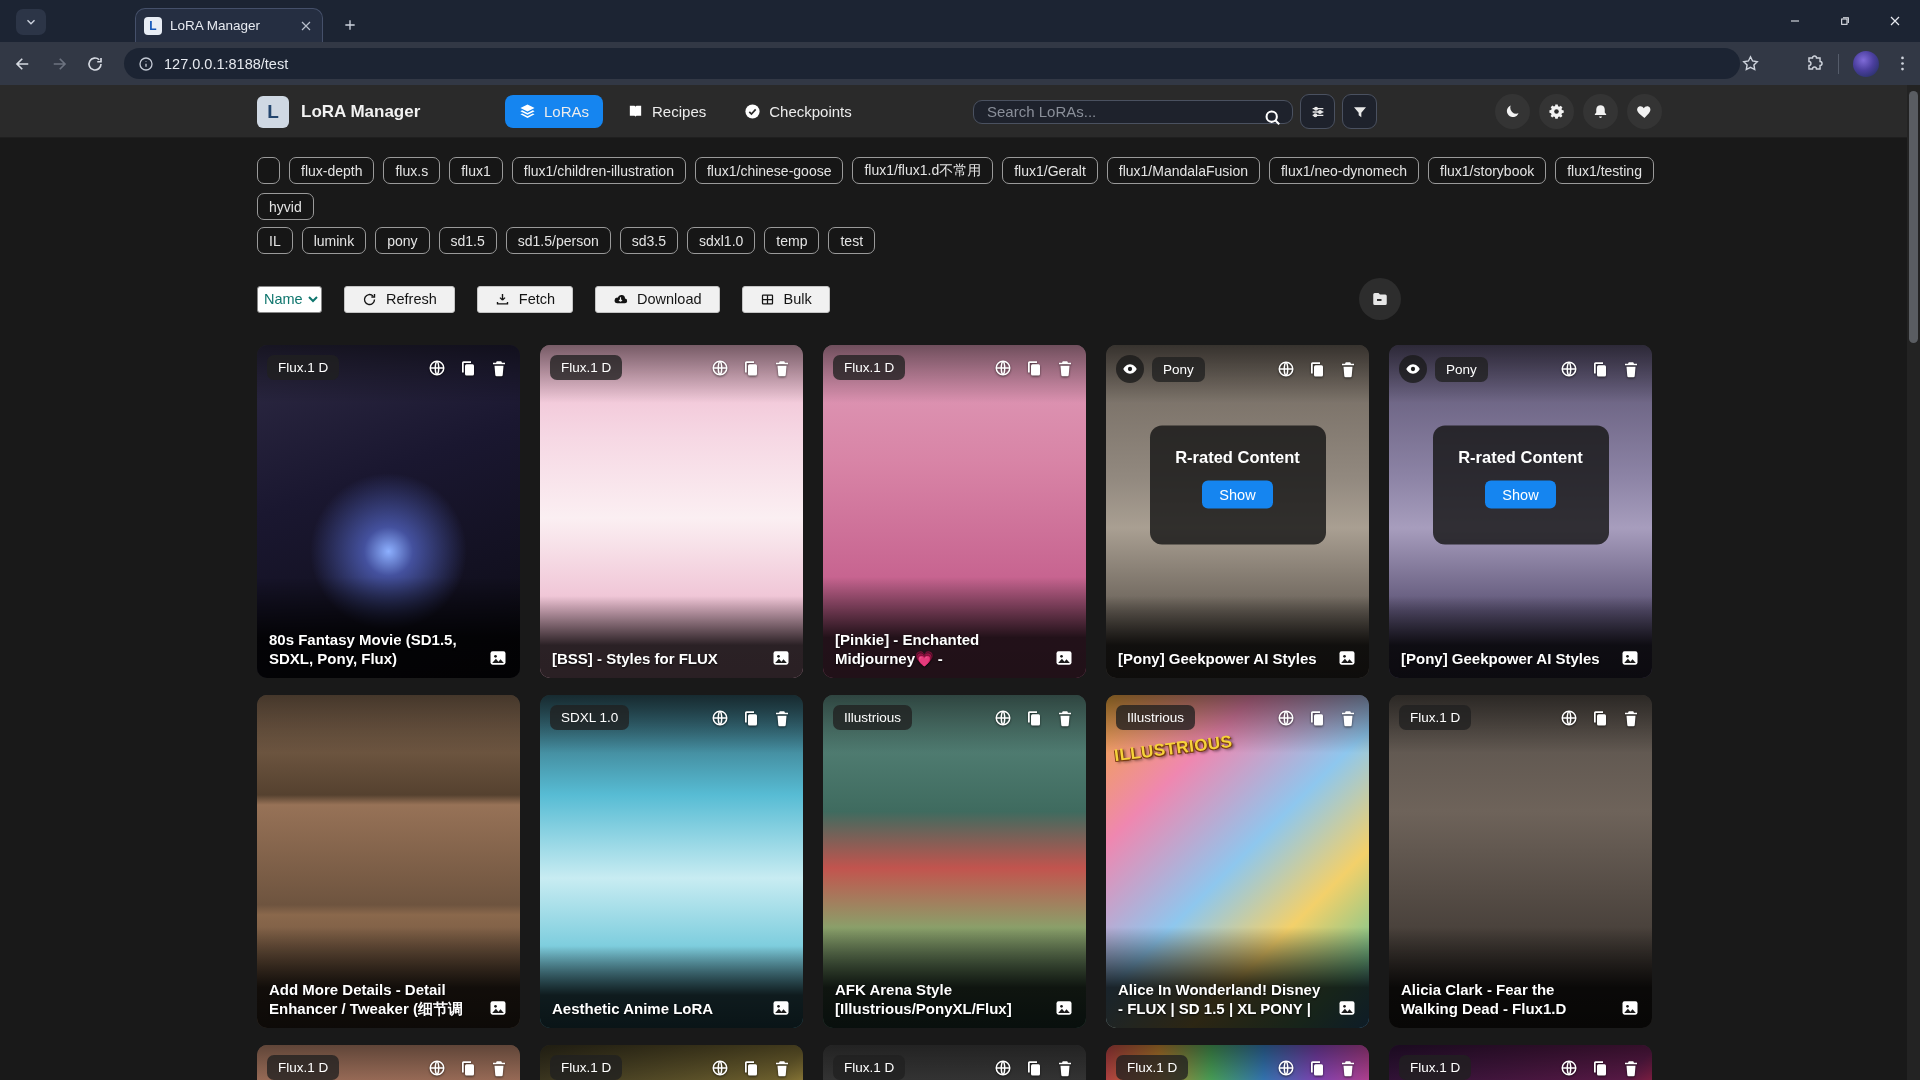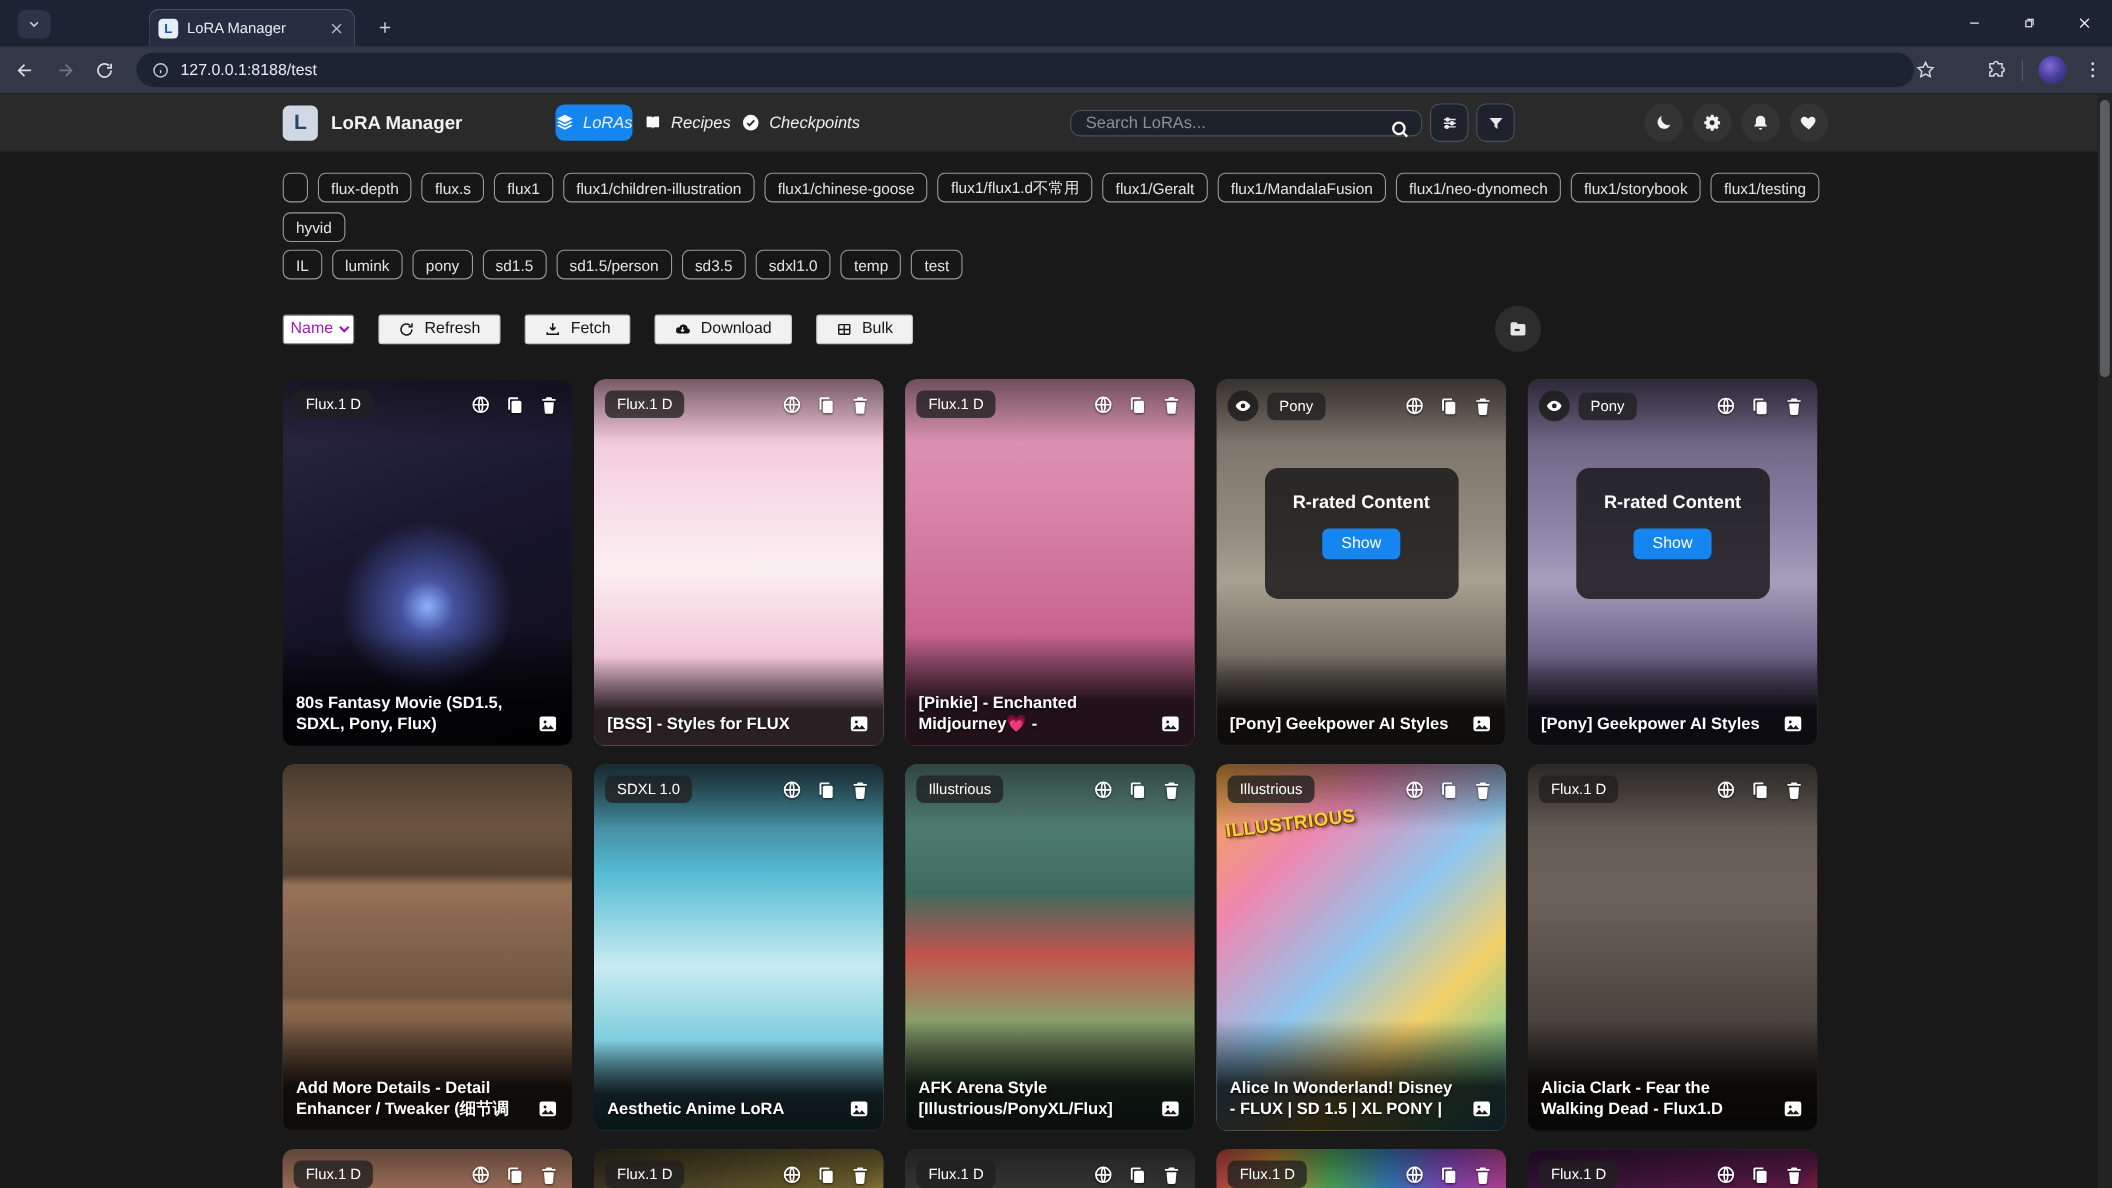--- a/index.html
+++ b/index.html
@@ -41,21 +41,21 @@
 
   
   .page { position:relative; height:995px; overflow:hidden; background:#191919; }
   .app-header { position:relative; height:53px; background:#2a2a2a; border-bottom:1px solid #1f1f1f; }
   .logo-group { position:absolute; left:257px; top:0; height:53px; display:flex; align-items:center; gap:12px; }
   .logo-sq { width:32px; height:32px; border-radius:6px; background:#cfd8e3; color:#23456e;
     font-weight:bold; font-size:19px; display:flex; align-items:center; justify-content:center; }
   .app-title { color:#f2f2f2; font-size:17px; font-weight:bold; }
   .nav-group { position:absolute; left:505px; top:0; height:53px; display:flex; align-items:center; gap:10px; }
   .nav-item { display:flex; align-items:center; gap:8px; color:#ececec; font-size:15px;
-    padding:8px 0; border-radius:8px;font-style:italic; }
+    padding:8px 14px; border-radius:8px; }
   .nav-item.active { background:#1585f0; }
   .nav-item .cicon { width:17px; height:17px; color:#fff; }
   .search-group { position:absolute; left:973px; top:0; height:53px; display:flex; align-items:center; gap:7px; }
   .search-wrap { position:relative; }
   .search-input { width:320px; height:24px; background:#1e222c; border:1.5px solid #4a5160; border-radius:9px;
     color:#cfd3db; font-size:15px; padding:0 40px 0 13px; outline:none; font-family:"Liberation Sans",sans-serif; }
   .search-input::placeholder { color:#8a8f99; }
   .search-icon { position:absolute; right:11px; top:8px; width:19px; height:19px; color:#fff; }
   .sq-btn { width:35px; height:35px; background:#1e222c; border:1.5px solid #4a5160; border-radius:9px;
     color:#e8e8e8; display:flex; align-items:center; justify-content:center; }
@@ -65,22 +65,22 @@
     display:flex; align-items:center; justify-content:center; }
   .circ-btn .cicon { width:17px; height:17px; }
 
   .tags-wrap { margin:19px 0 0 257px; width:1410px; display:flex; flex-direction:column; gap:7px; }
   .tag-row { display:flex; flex-wrap:wrap; gap:9px; }
   .tag { height:27px; background:#161616; border:1px solid #9a9a9a; border-radius:7px; color:#e4e4e4;
     font-size:14px; padding:0 11px; font-family:"Liberation Sans",sans-serif;text-align:center; }
   .tag-empty { width:23px; padding:0; }
 
   .controls { margin:24px 0 0 257px; display:flex; align-items:center; gap:22px; width:1406px; }
-  .sort-select { height:27px; background:#fff; color:#a21caf; border:1px solid #888; border-radius:3px;
-    font-size:14.5px; font-family:"Liberation Sans",sans-serif; padding:0 2px;text-align:center; }
+  .sort-select { height:27px; background:#fff; color:#0f766e; border:1px solid #888; border-radius:3px;
+    font-size:14.5px; font-family:"Liberation Sans",sans-serif; padding:0 2px; }
   .ctrl-btn { display:inline-flex; align-items:center; justify-content:center; gap:9px; height:27px;
     background:#f1f1f1; border:1px solid #c4c4c4; border-radius:3px; color:#141414; font-size:14.5px;
     padding:0 17px; font-family:"Liberation Sans",sans-serif; }
   .ctrl-btn .cicon { width:15px; height:15px; color:#141414; }
   .folder-btn { margin-left:auto; margin-right:262px; width:42px; height:42px; border-radius:50%;
     background:#2d2d2d; color:#e6e6e6; display:flex; align-items:center; justify-content:center; }
   .folder-btn .cicon { width:18px; height:18px; }
 
   
   .grid { display:grid; grid-template-columns:repeat(5,263px); column-gap:20px; row-gap:17px;

